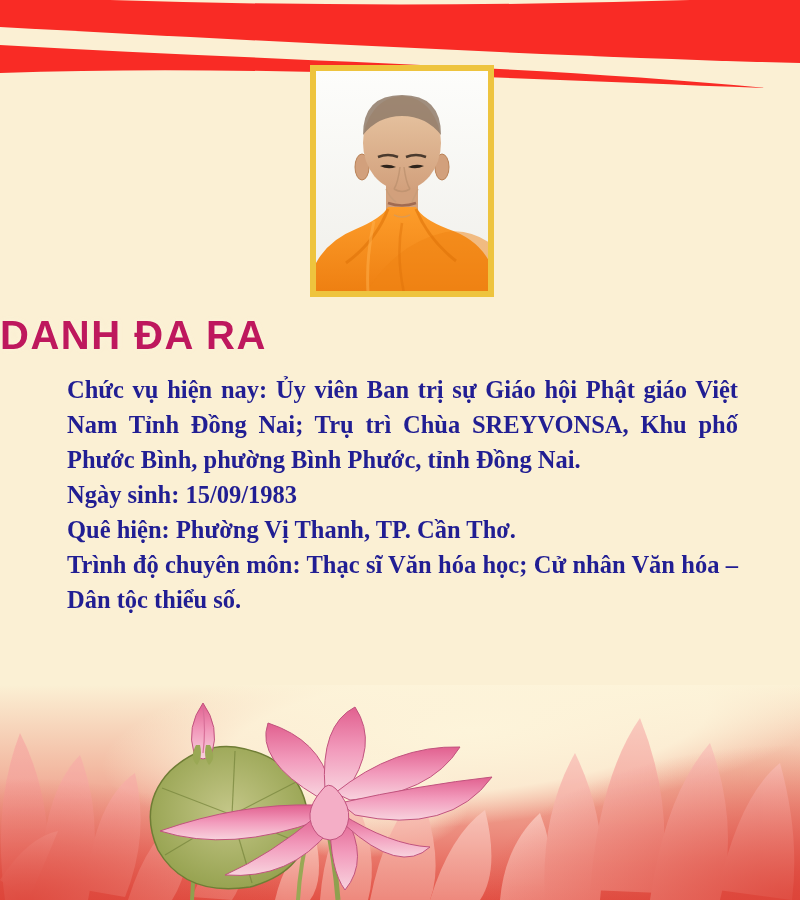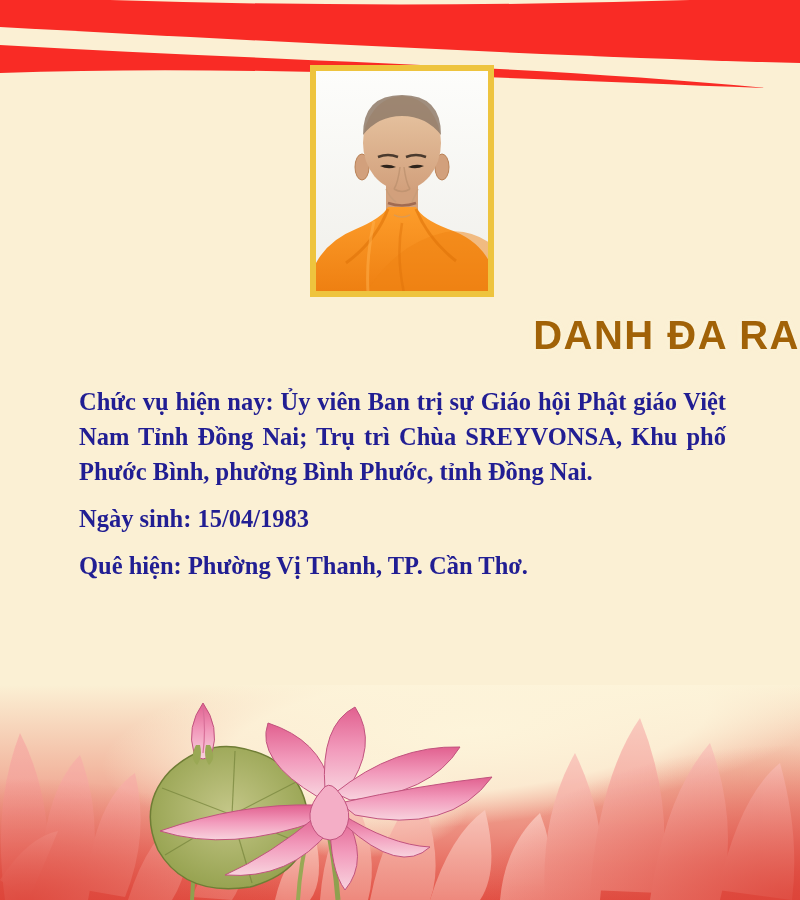--- a/index.html
+++ b/index.html
@@ -14,33 +14,33 @@
   .photo-frame{
     position:absolute;top:65px;left:310px;
     width:172px;height:220px;
     border:6px solid #EEC43E;
     background:#FCFCFA;
     z-index:2;
   }
   .photo-frame svg{display:block;}
   .page-title{
     position:absolute;top:313px;left:0;width:800px;
-    margin:0;text-align:right;
+    margin:0;text-align:left;
     font-family:"Liberation Sans","DejaVu Sans",sans-serif;
     font-weight:bold;font-size:40px;letter-spacing:1.5px;
-    color:#a16207;
+    color:#be185d;
     text-shadow:0 0 6px rgba(253,244,218,0.95), 0 0 2px rgba(253,244,218,0.9);
     z-index:2;
   }
   .bio{
     position:absolute;top:372px;left:67px;width:671px;
     z-index:3;
   }
   .bio p{
-    margin:12px;
+    margin:0;
     font-size:24.5px;line-height:35px;
     font-weight:bold;color:#211E93;
     text-align:justify;
   }
   .footer-art{position:absolute;bottom:0;left:0;z-index:1;}
 </style>
 </head>
 <body>
 
 <div class="poster">
@@ -99,22 +99,23 @@
 
       <path d="M72,132 Q86,137 100,132" stroke="#A06B52" stroke-width="2.5" fill="none"></path>
       <path d="M78,144 Q86,148 94,144" stroke="#C49B78" stroke-width="1.5" fill="none" opacity="0.5"></path>
     </svg>
   </div>
 
   <h1 class="page-title">DANH ĐA RA</h1>
 
   <div class="bio">
     <p>Chức vụ hiện nay: Ủy viên Ban trị sự Giáo hội Phật giáo Việt Nam Tỉnh Đồng Nai; Trụ trì Chùa SREYVONSA, Khu phố Phước Bình, phường Bình Phước, tỉnh Đồng Nai.</p>
-    <p>Ngày sinh: 15/04/1983</p>
+    <p>Ngày sinh: 15/09/1983</p>
     <p>Quê hiện: Phường Vị Thanh, TP. Cần Thơ.</p>
+    <p>Trình độ chuyên môn: Thạc sĩ Văn hóa học; Cử nhân Văn hóa – Dân tộc thiểu số.</p>
   </div>
 
   <svg class="footer-art" width="800" height="215" viewBox="0 0 800 215">
     <defs>
       <linearGradient id="fBase" x1="0" y1="0" x2="0" y2="1">
         <stop offset="0" stop-color="#FBF0D4"></stop>
         <stop offset="0.38" stop-color="#F3BCA4"></stop>
         <stop offset="0.7" stop-color="#EC8A7C"></stop>
         <stop offset="1" stop-color="#E25145"></stop>
       </linearGradient>

